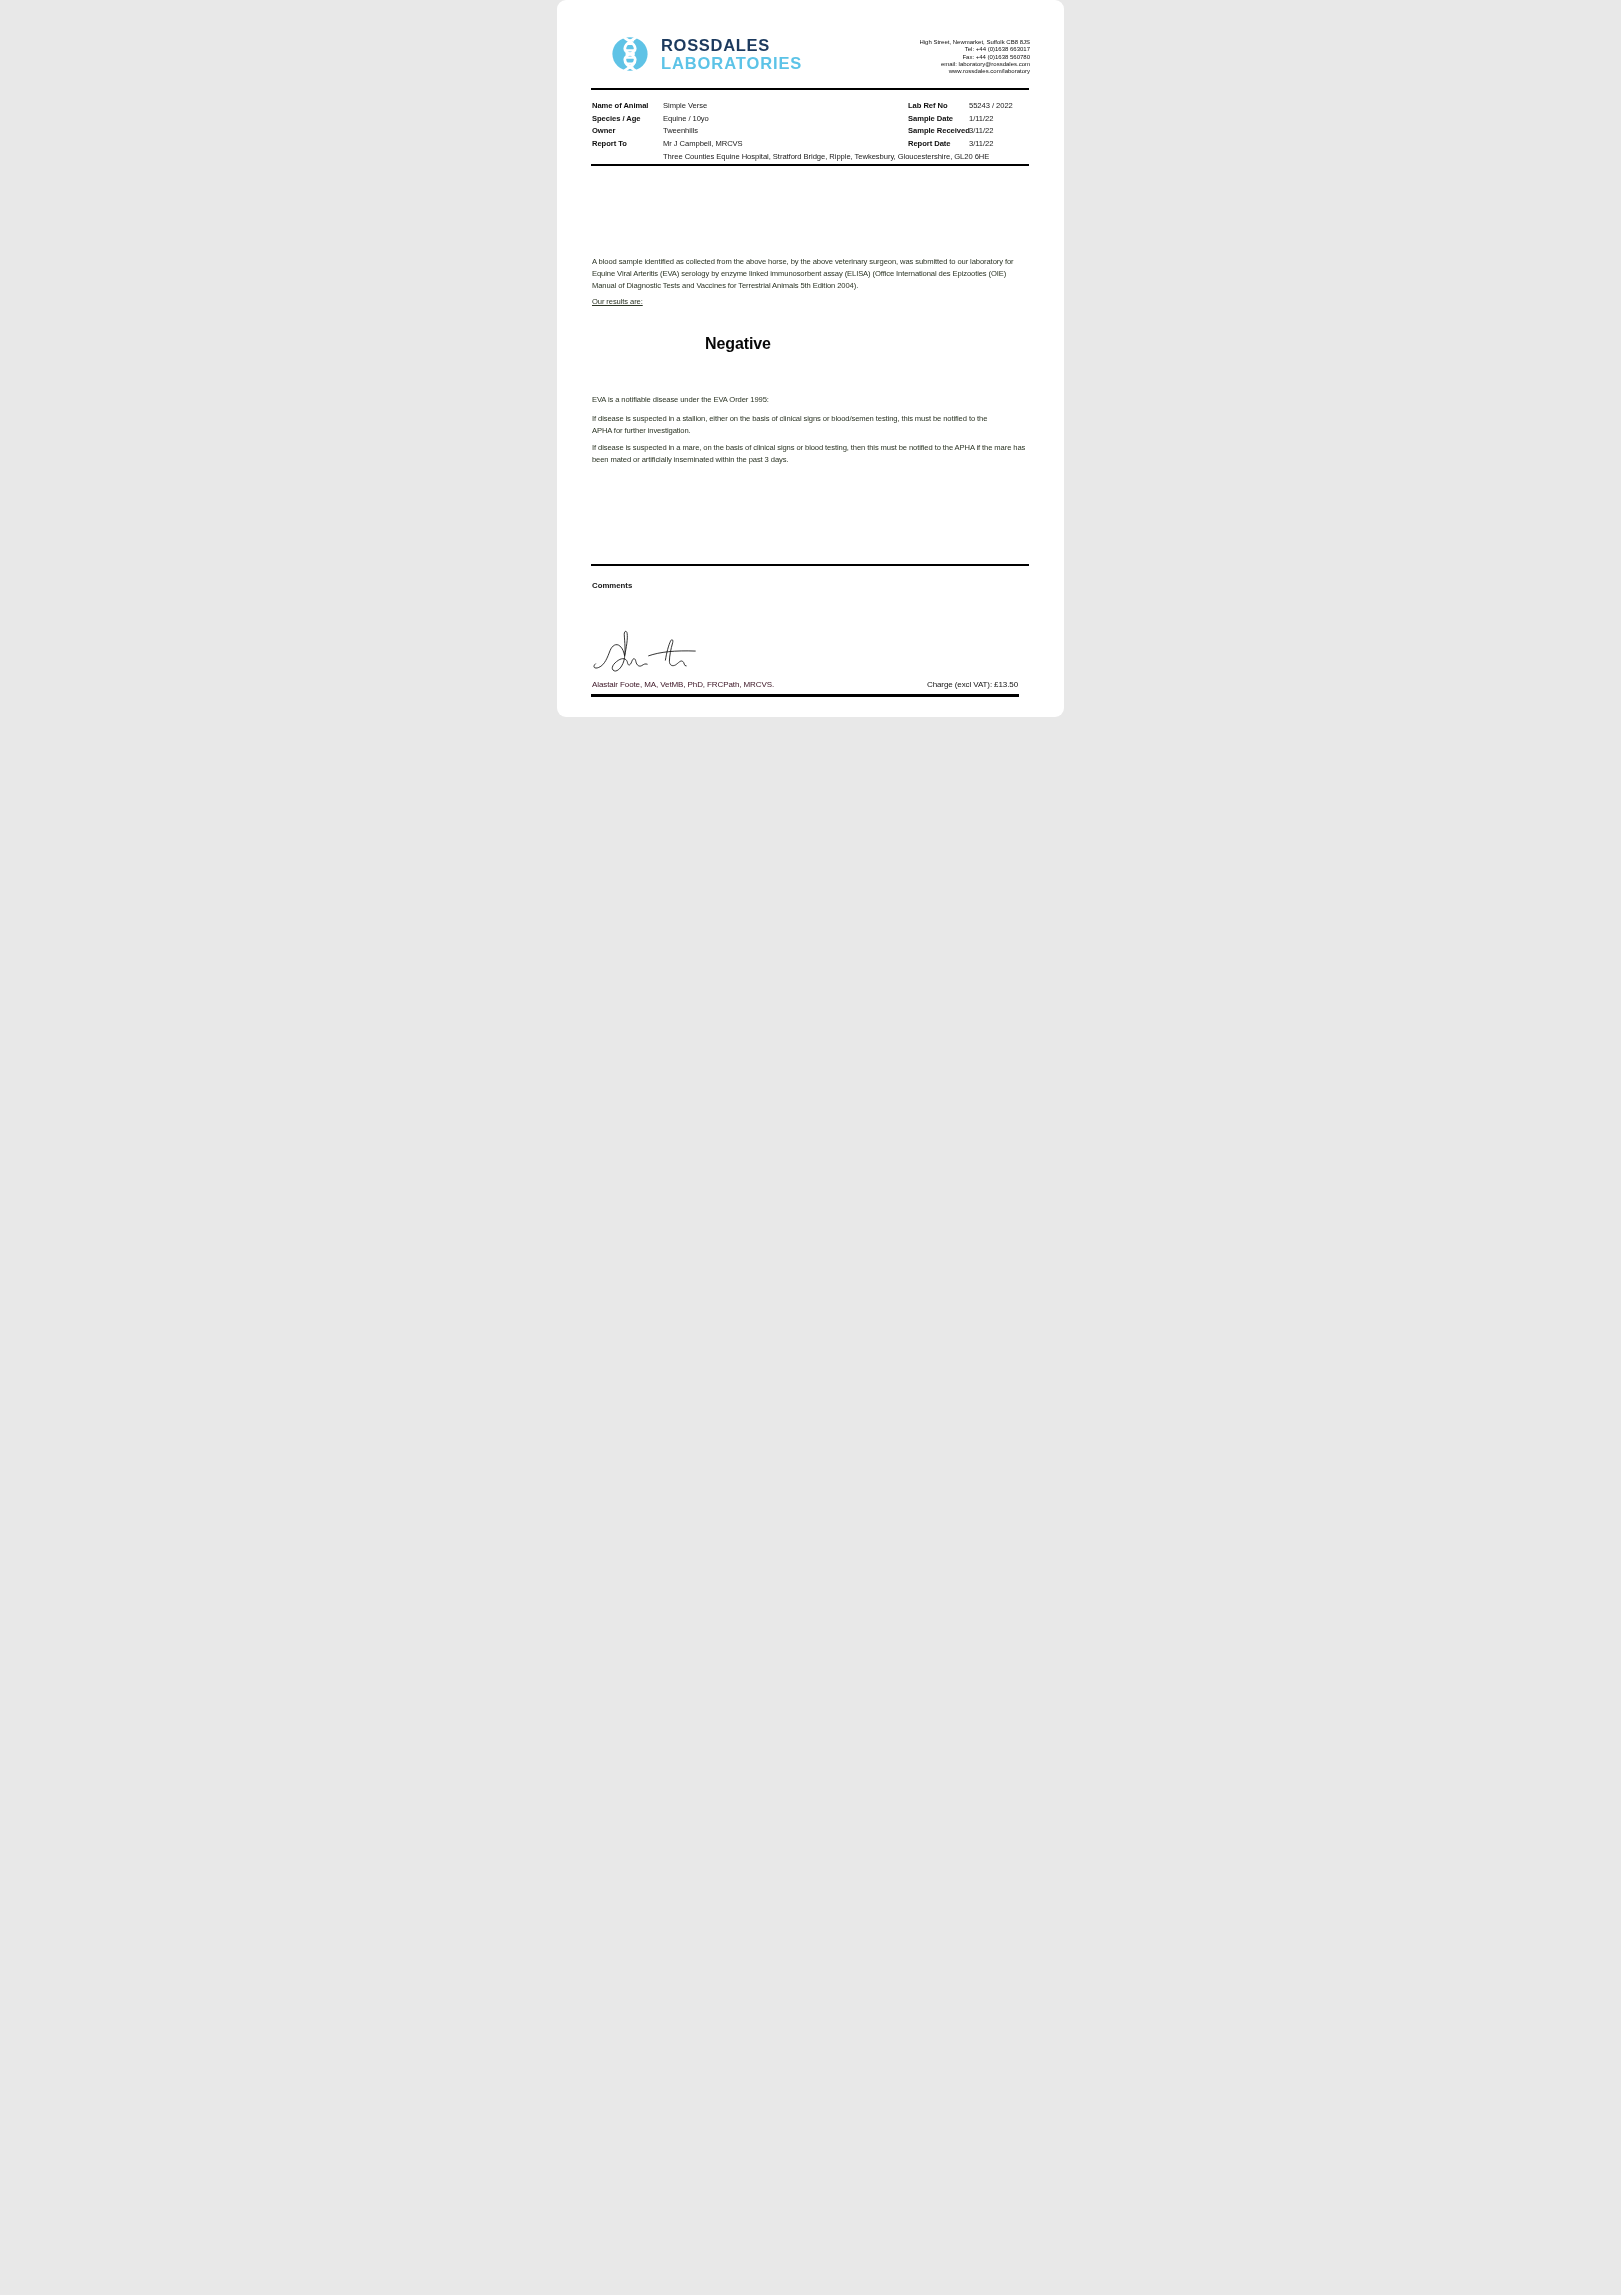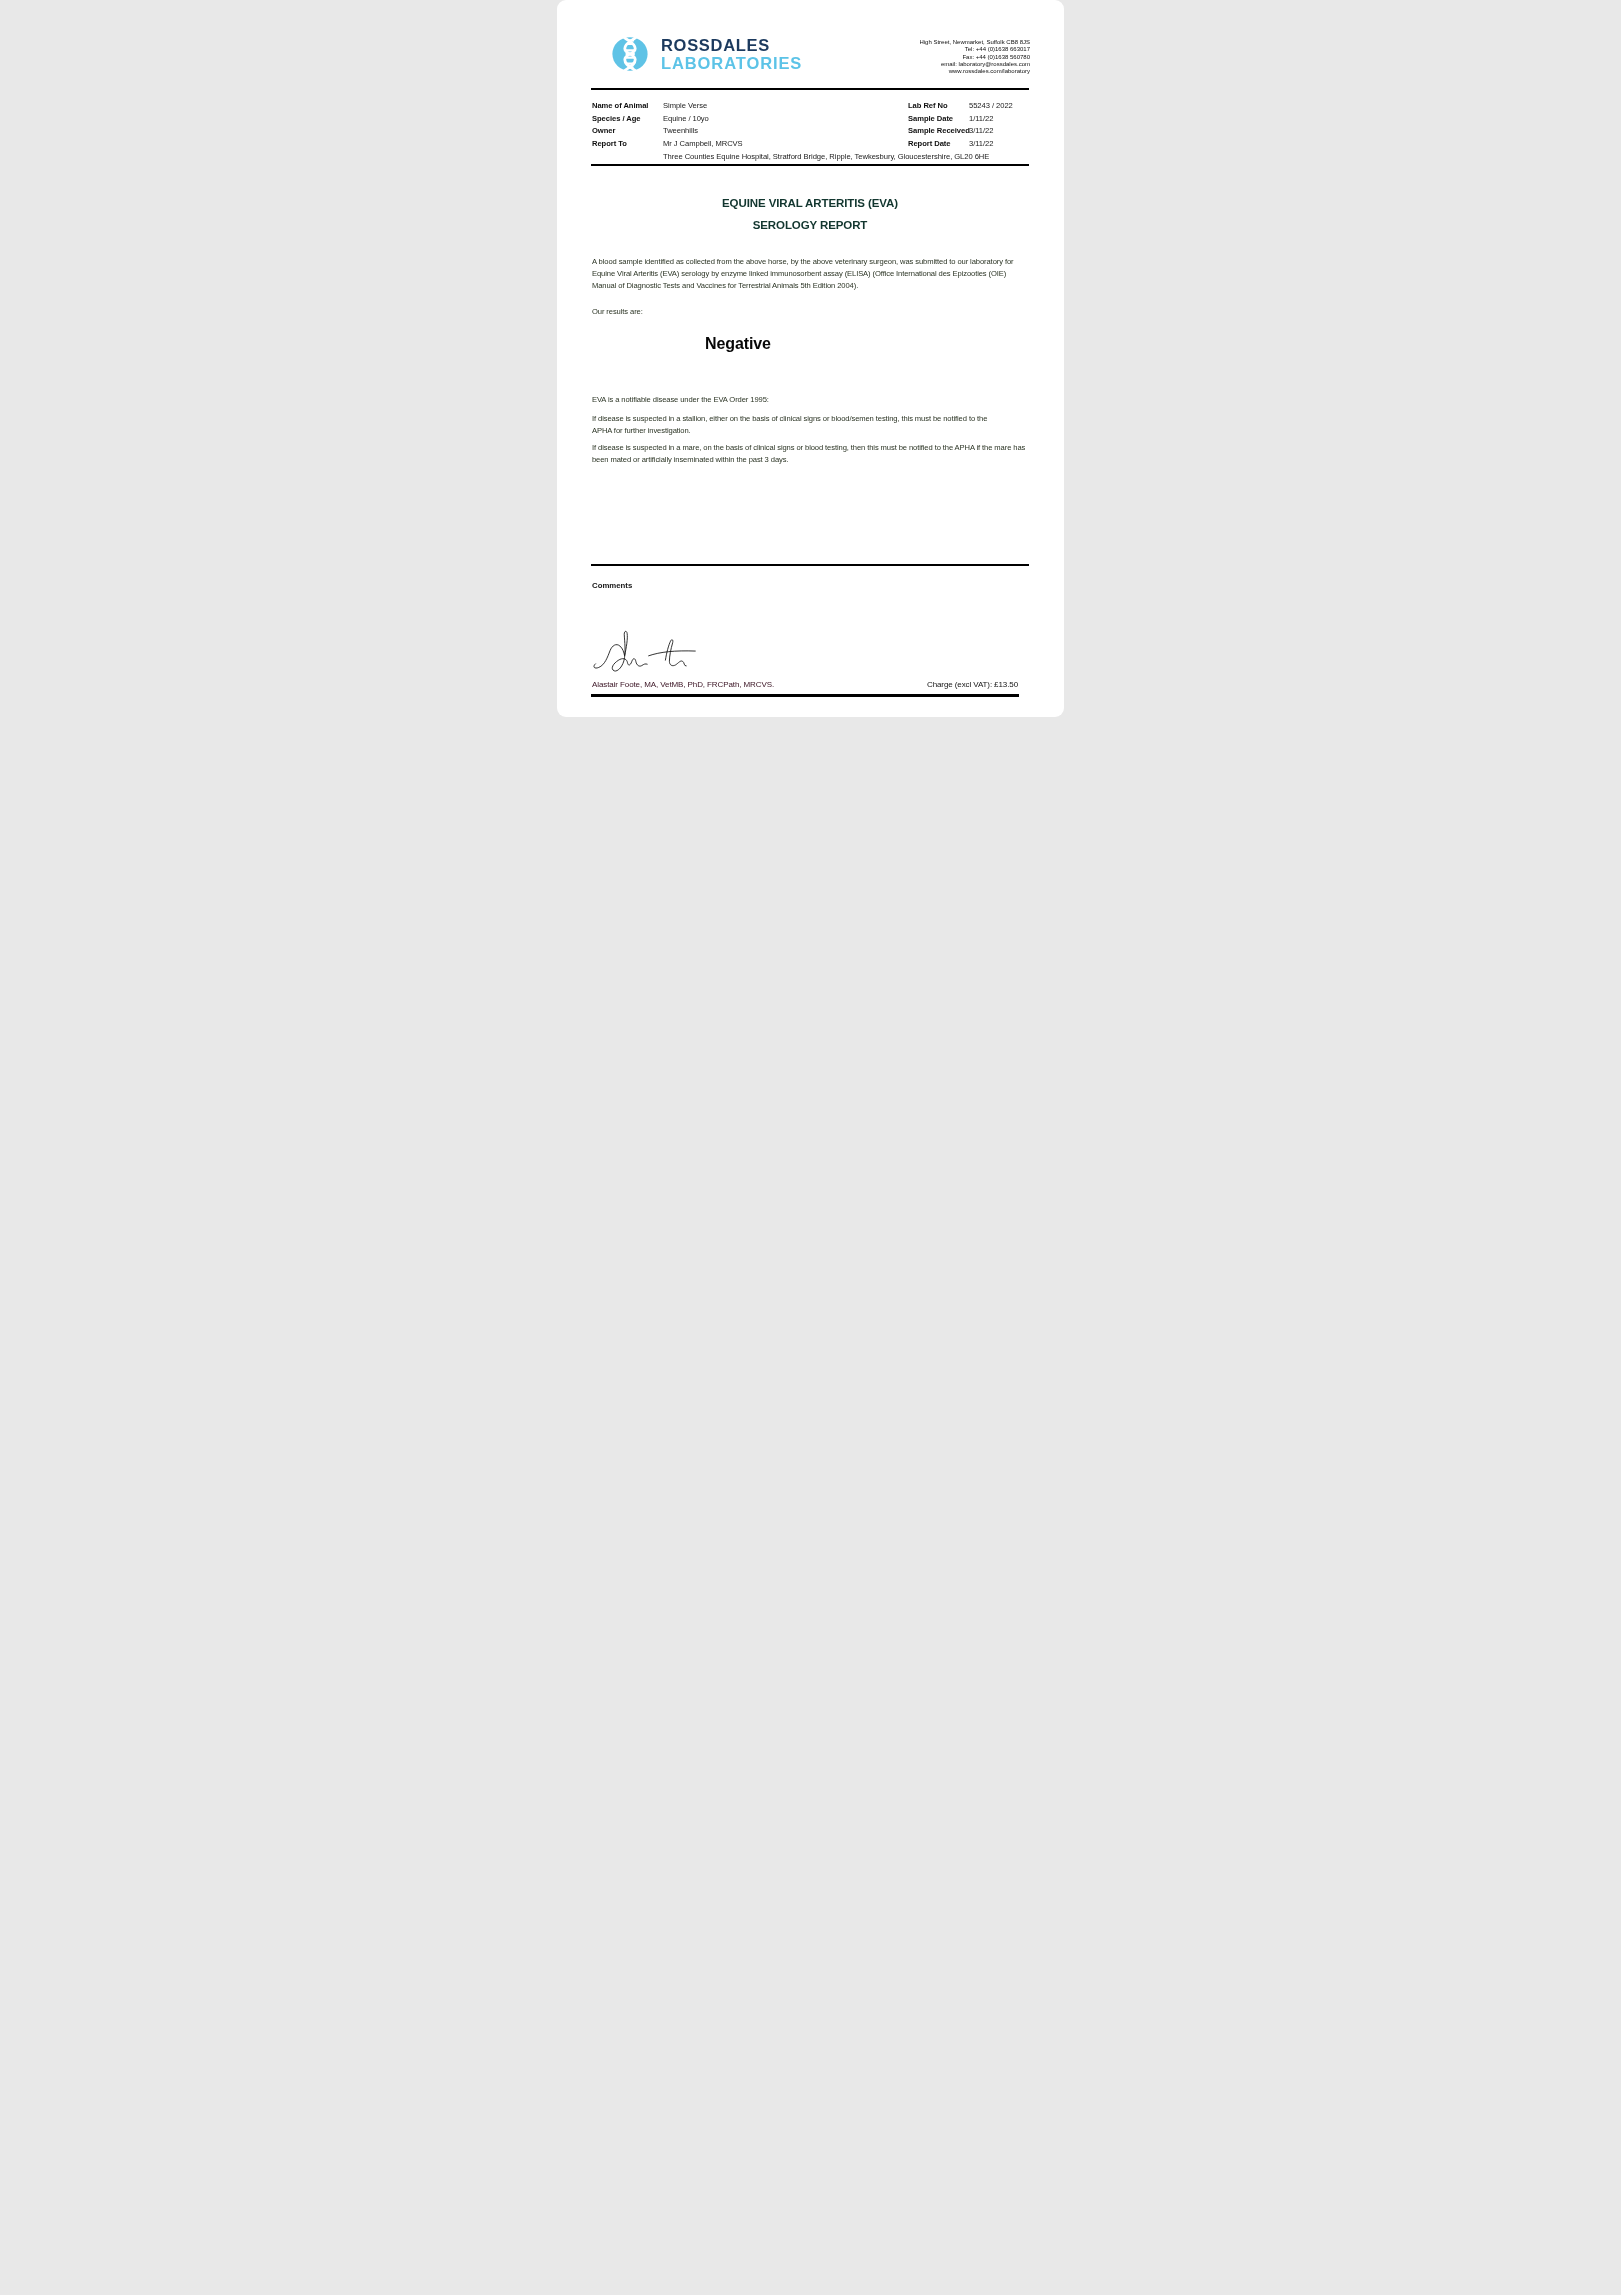--- a/index.html
+++ b/index.html
@@ -32,21 +32,21 @@
   .info-value{position:absolute;left:71px;color:#1b1b1b;}
   .info-right{position:absolute;left:316px;top:0;width:122px;}
   .info-right .info-label{left:0;}
   .info-right .info-value{left:61px;}
   .info-address{position:absolute;left:71px;top:51px;height:12.6px;line-height:12.6px;white-space:nowrap;color:#1b1b1b;text-align:center;}
   
   .title{position:absolute;left:34px;top:193px;width:438px;text-align:center;
          font-size:11.5px;font-weight:bold;line-height:21.6px;color:#12362f;letter-spacing:-0.1px;}
   .body-text{position:absolute;left:35px;color:#2b3424;font-size:7.6px;line-height:12.4px;letter-spacing:-0.1px;}
   .intro{top:248px;width:435px;}
-  .results-label{top:298px;width:230px;}
+  .results-label{top:288px;width:230px;text-decoration:underline;}
   .result{position:absolute;left:116px;top:335px;font-size:16px;font-weight:bold;color:#080808;letter-spacing:-0.1px;padding-left:32px;}
   .notifiable{top:386px;width:435px;}
   .stallion{top:405px;width:410px;}
   .mare{top:434px;width:436px;}
   
   .comments-label{position:absolute;left:35px;top:571px;font-size:7.8px;font-weight:bold;color:#161616;margin-top:10px;}
   .signature{position:absolute;left:32px;top:623px;width:112px;height:51px;}
   .signature path{stroke:#161616;stroke-width:2.4;fill:none;stroke-linecap:round;stroke-linejoin:round;}
   .footer-name{position:absolute;left:35px;top:680px;font-size:8px;color:#3a1323;letter-spacing:-0.1px;}
   .footer-charge{position:absolute;right:46px;top:680px;font-size:8px;color:#141414;letter-spacing:-0.1px;}
@@ -121,24 +121,20 @@
       </div>
       <div class="info-row">
         <span class="info-label">Report Date</span>
         <span class="info-value">3/11/22</span>
       </div>
     </div>
   </div>
 
   <div class="rule rule2"></div>
 
-  <div class="title">
-    <div>EQUINE VIRAL ARTERITIS (EVA)</div>
-    <div>SEROLOGY REPORT</div>
-  </div>
 
   <p class="body-text intro">A blood sample identified as collected from the above horse, by the above veterinary surgeon, was submitted to our laboratory for Equine Viral Arteritis (EVA) serology by enzyme linked immunosorbent assay (ELISA) (Office International des Epizooties (OIE) Manual of Diagnostic Tests and Vaccines for Terrestrial Animals 5th Edition 2004).</p>
   <p class="body-text results-label">Our results are:</p>
   <div class="result">Negative</div>
   <p class="body-text notifiable">EVA is a notifiable disease under the EVA Order 1995:</p>
   <p class="body-text stallion">If disease is suspected in a stallion, either on the basis of clinical signs or blood/semen testing, this must be notified to the APHA for further investigation.</p>
   <p class="body-text mare">If disease is suspected in a mare, on the basis of clinical signs or blood testing, then this must be notified to the APHA if the mare has been mated or artificially inseminated within the past 3 days.</p>
 
   <div class="rule rule3"></div>
   <div class="comments-label">Comments</div>

